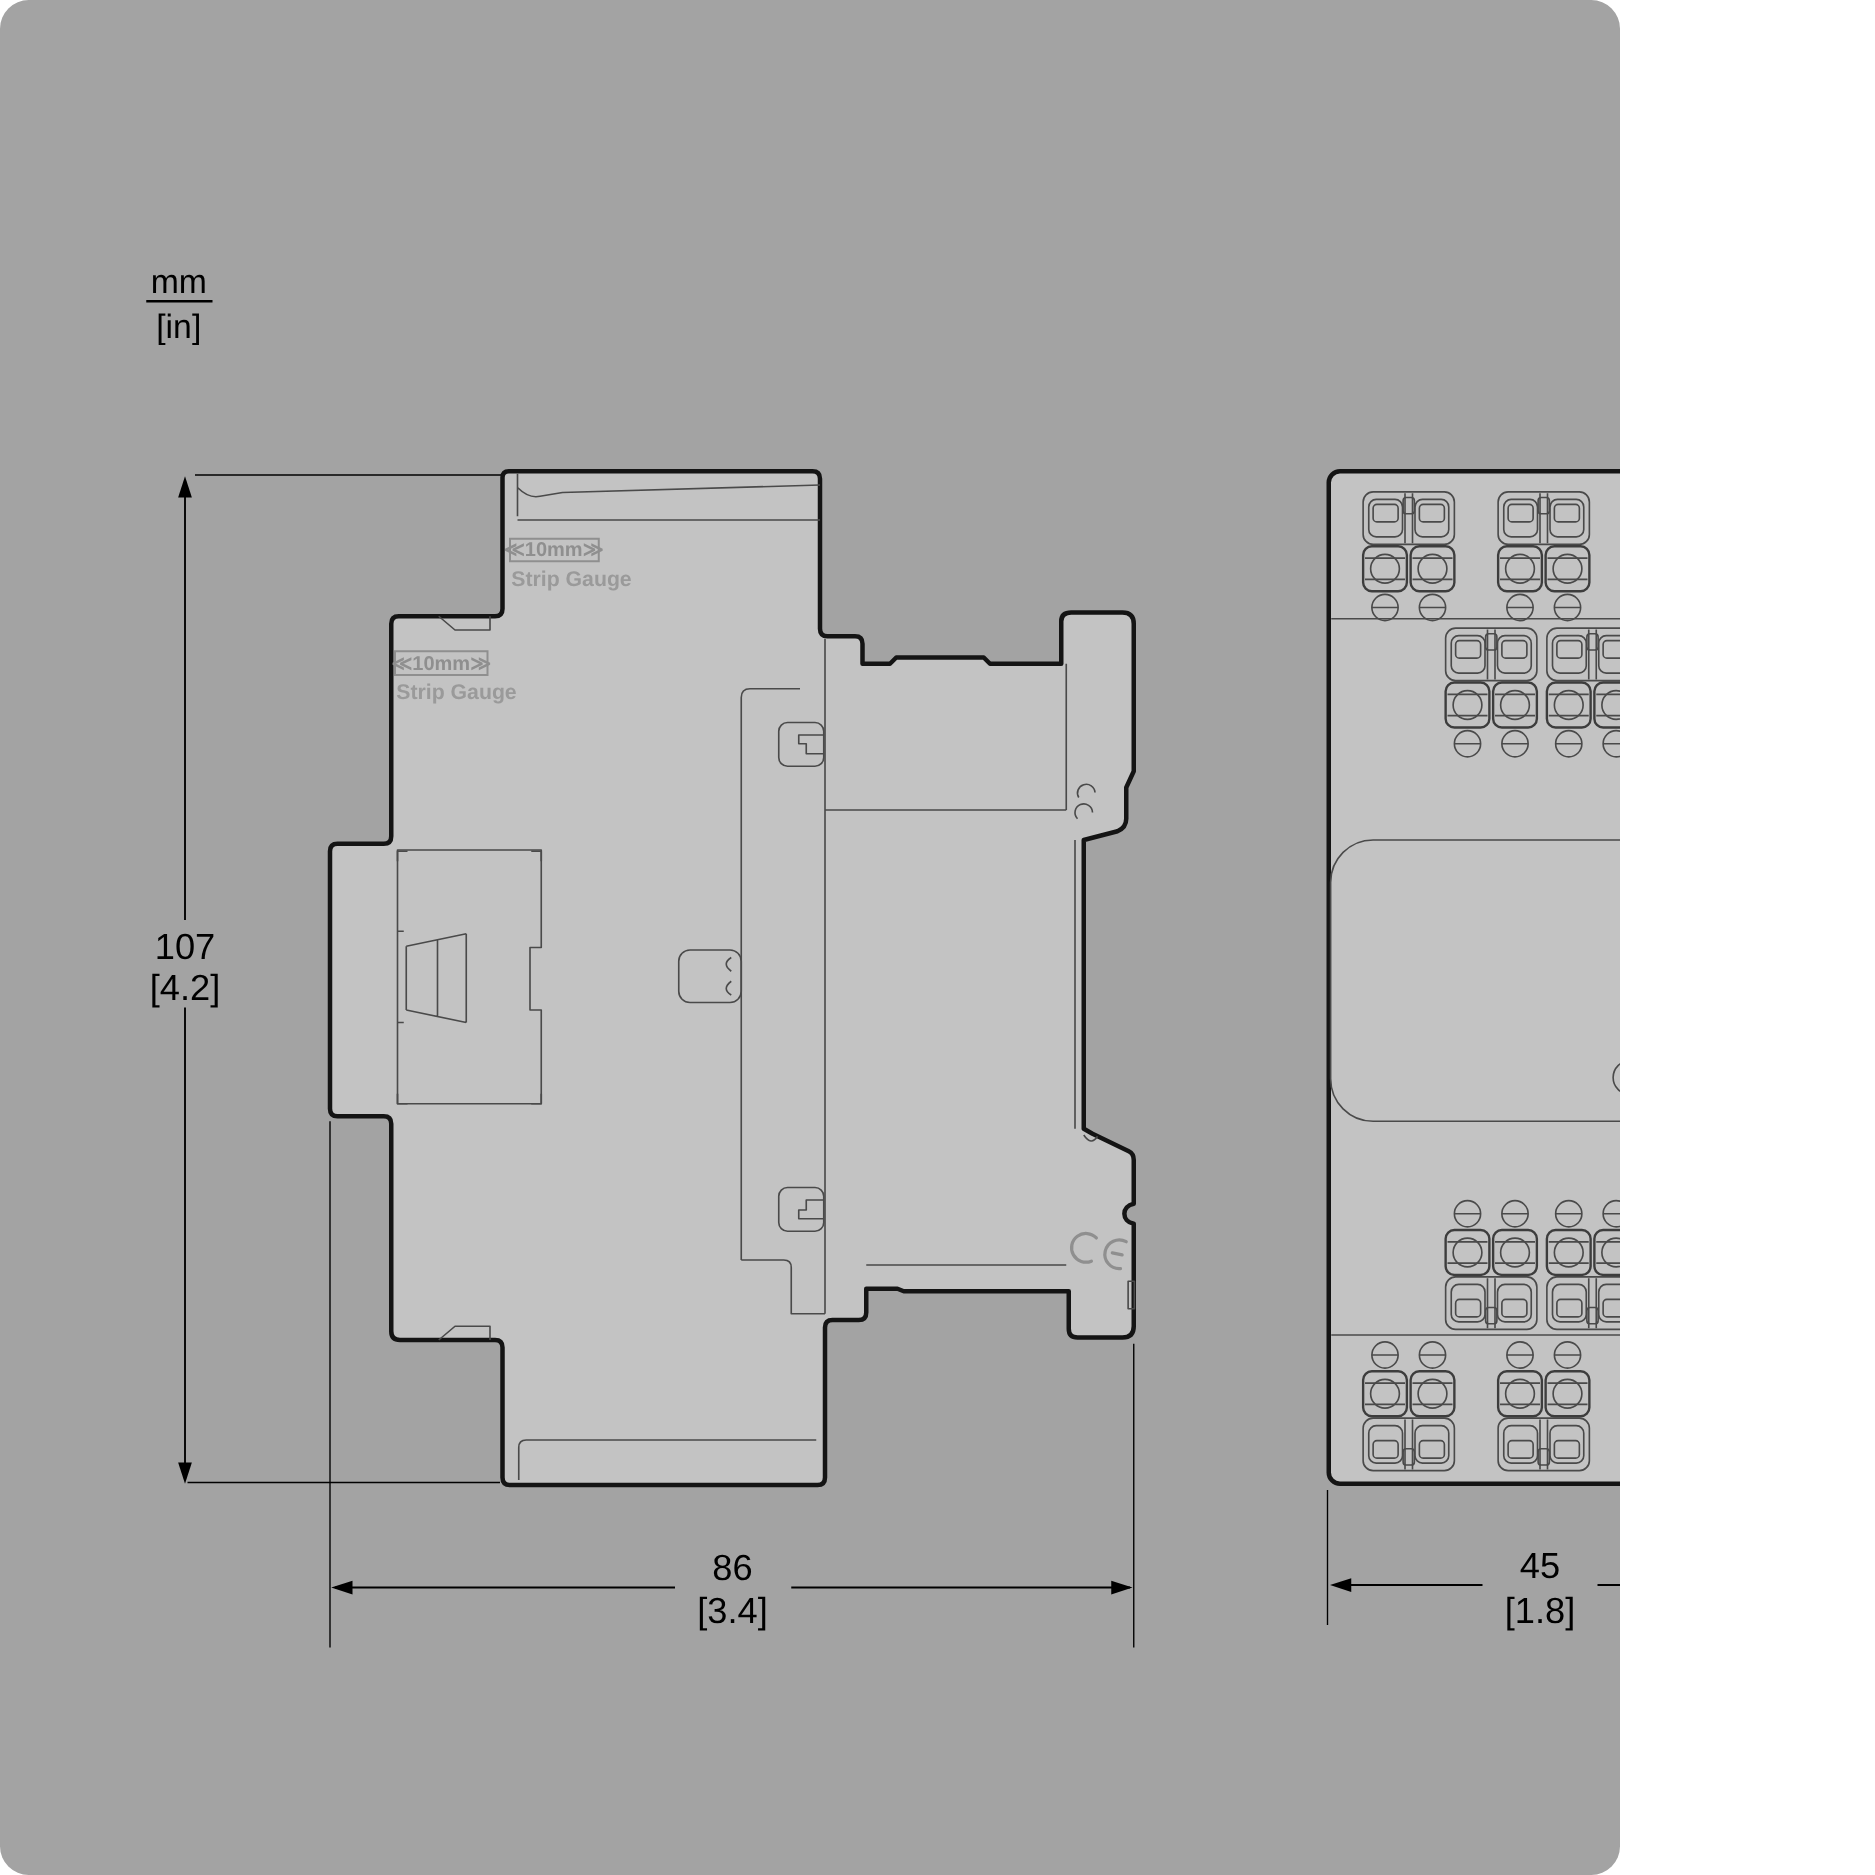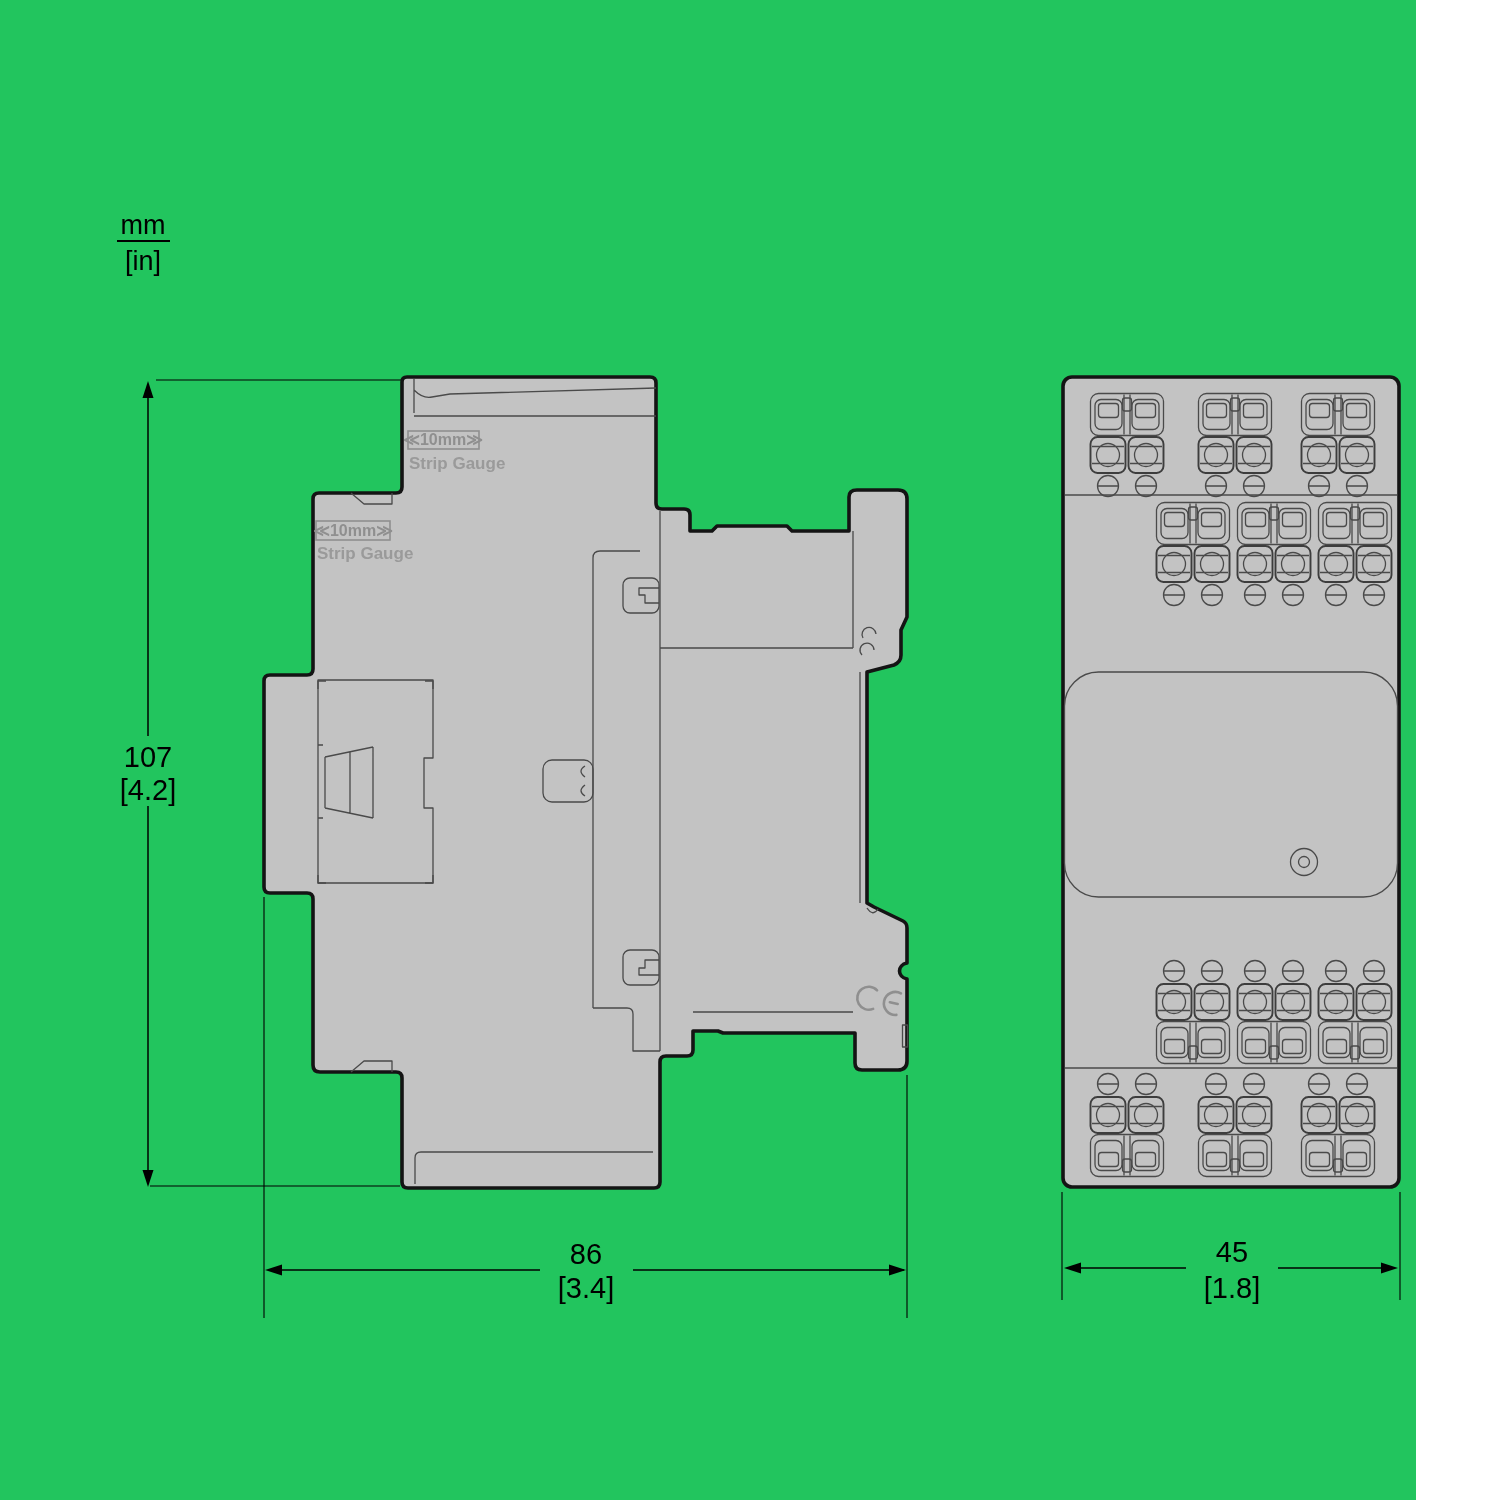--- a/index.html
+++ b/index.html
@@ -1,16 +1,16 @@
 <!DOCTYPE html>
 <html><head>
 <meta charset="utf-8">
 <style>
   html,body{margin:0;padding:0;background:#ffffff;}
-  .stage{position:relative;width:1416px;height:1500px;background:#22c55e;overflow:hidden;}
+  .stage{position:relative;width:1296px;height:1500px;background:#a3a3a3;overflow:hidden;border-radius:23px;}
   svg{display:block;}
   .outline{fill:#c3c3c3;stroke:#141414;stroke-width:3.6;stroke-linejoin:round;stroke-linecap:round;}
   .thin{fill:none;stroke:#4a4a4a;stroke-width:1.3;stroke-linejoin:round;}
   .thin2{fill:none;stroke:#3d3d3d;stroke-width:1.9;stroke-linejoin:round;}
   .dim{stroke:#000;stroke-width:1.5;fill:none;}
   .ext{stroke:#000;stroke-width:1.1;fill:none;}
   .arrow{fill:#000;stroke:none;}
   .dimtext{font-family:"Liberation Sans",sans-serif;font-size:29px;fill:#000;}
   .unittext{font-family:"Liberation Sans",sans-serif;font-size:27px;fill:#000;}
   .engr-badge{font-family:"Liberation Sans",sans-serif;font-size:16px;font-weight:bold;fill:#8f8f8f;}

